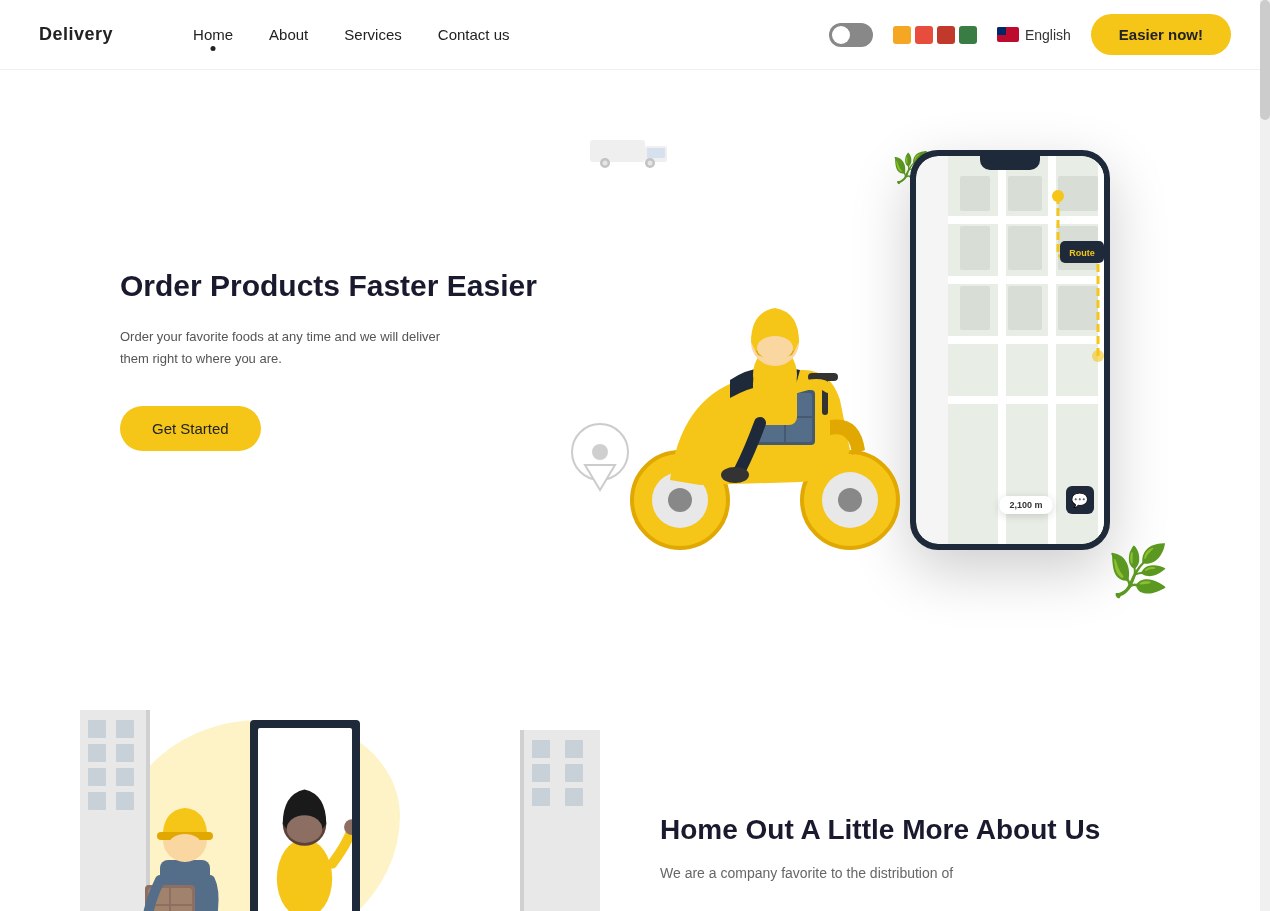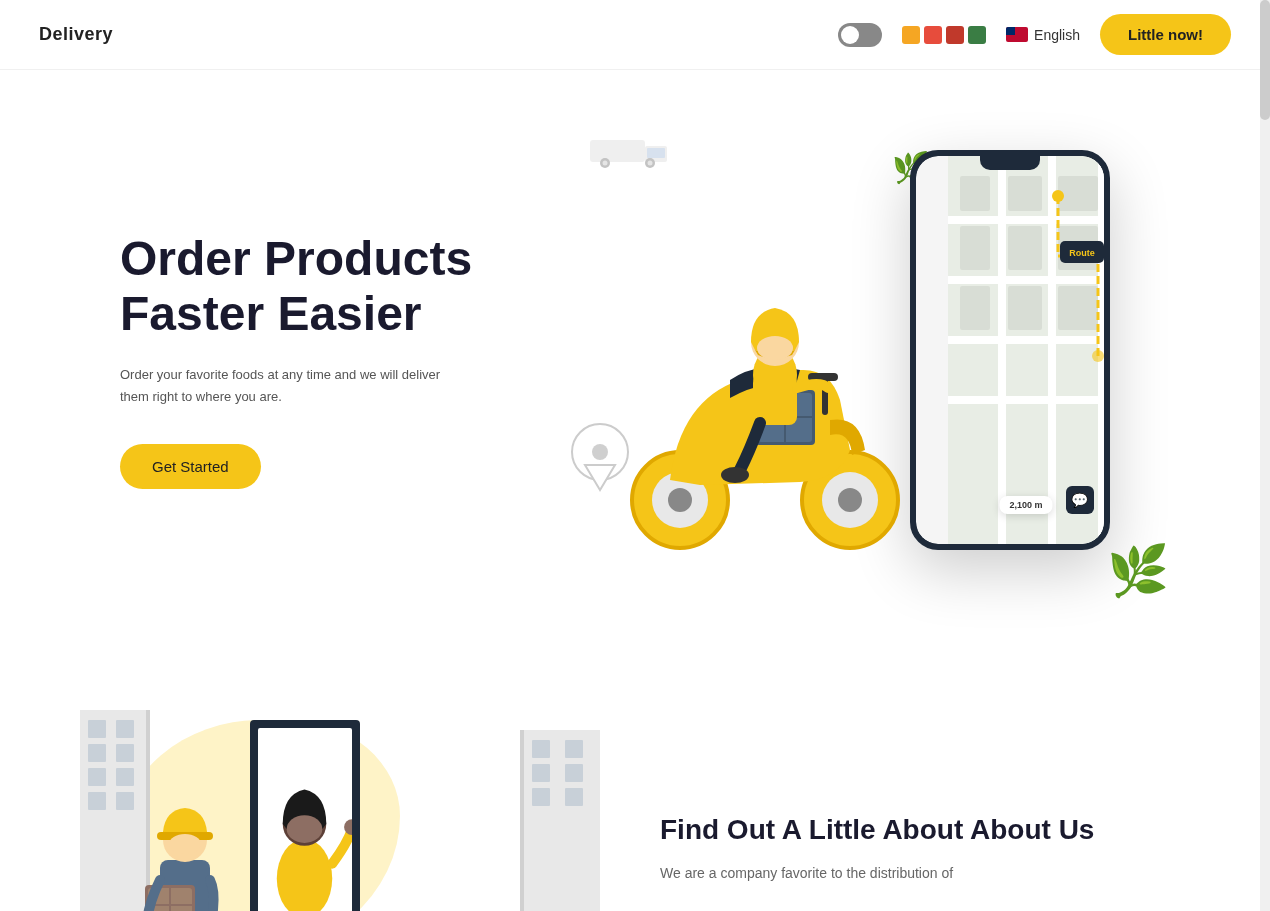--- a/index.html
+++ b/index.html
@@ -127,21 +127,21 @@
       padding: 60px 80px 60px 120px;
       min-height: 580px;
       position: relative;
       overflow: hidden;
     }
     .hero-text {
       flex: 0 0 420px;
       z-index: 2;
     }
     .hero-title {
-      font-size: 48px;
+      font-size: 30px;
       font-weight: 800;
       color: #1a1a2e;
       line-height: 1.15;
       margin-bottom: 22px;
     }
     .hero-subtitle {
       font-size: 13px;
       color: #555;
       line-height: 1.7;
       margin-bottom: 36px;
@@ -384,33 +384,39 @@
       background: #ccc;
       border-radius: 5px;
       margin-top: 0;
     }
   </style>
 </head>
 <body>
 
 <nav>
   <span class="nav-logo">Delivery</span>
+  <div class="nav-links">
+    <a class="nav-link active">Home</a>
+    <a class="nav-link">About</a>
+    <a class="nav-link">Services</a>
+    <a class="nav-link">Contact us</a>
+  </div>
   <div class="nav-right">
     <div class="toggle-switch"></div>
     <div class="color-swatches">
       <div class="swatch" style="background:#f5a623;"></div>
       <div class="swatch" style="background:#e74c3c;"></div>
       <div class="swatch" style="background:#c0392b;"></div>
       <div class="swatch" style="background:#3a7d44;"></div>
     </div>
     <div class="lang-selector">
       <div class="flag flag-us"></div>
       <span>English</span>
     </div>
-    <button class="order-btn">Little now!</button>
+    <button class="order-btn">Easier now!</button>
   </div>
 </nav>
 
 <section class="hero">
   <div class="hero-text">
     <h1 class="hero-title">Order Products Faster Easier</h1>
     <p class="hero-subtitle">Order your favorite foods at any time and we will deliver them right to where you are.</p>
     <button class="get-started-btn">Get Started</button>
   </div>
 
@@ -585,20 +591,20 @@
 
         <path d="M38,165 Q35,185 33,195" stroke="#1e2a3a" stroke-width="10" fill="none" stroke-linecap="round"></path>
         <path d="M62,165 Q65,185 67,195" stroke="#1e2a3a" stroke-width="10" fill="none" stroke-linecap="round"></path>
         <ellipse cx="33" cy="195" rx="12" ry="6" fill="#333"></ellipse>
         <ellipse cx="67" cy="195" rx="12" ry="6" fill="#333"></ellipse>
       </svg>
     </div>
   </div>
 
   <div class="section2-text">
-    <h2 class="section2-title">Find Out A Little About About Us</h2>
+    <h2 class="section2-title">Home Out A Little More About Us</h2>
     <p class="section2-desc">We are a company favorite to the distribution of</p>
   </div>
 </section>
 
 <div class="scrollbar">
   <div class="scrollbar-thumb"></div>
 </div>
 
 </body></html>

